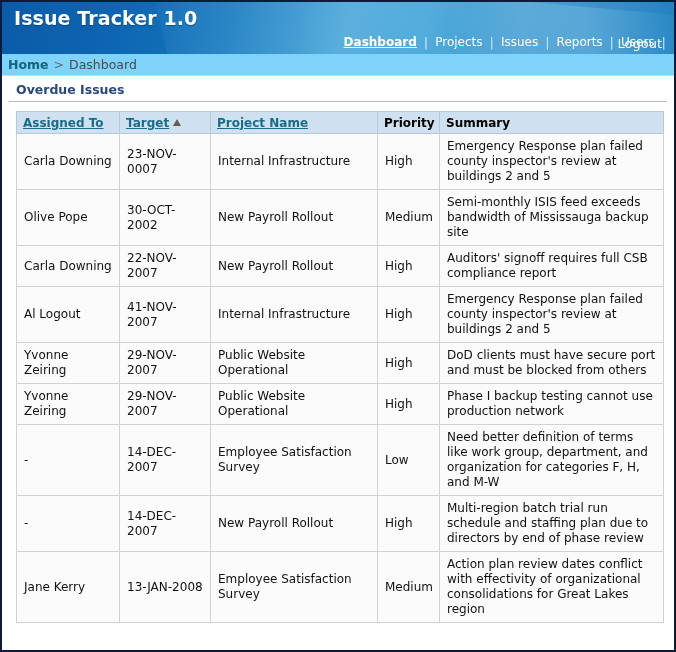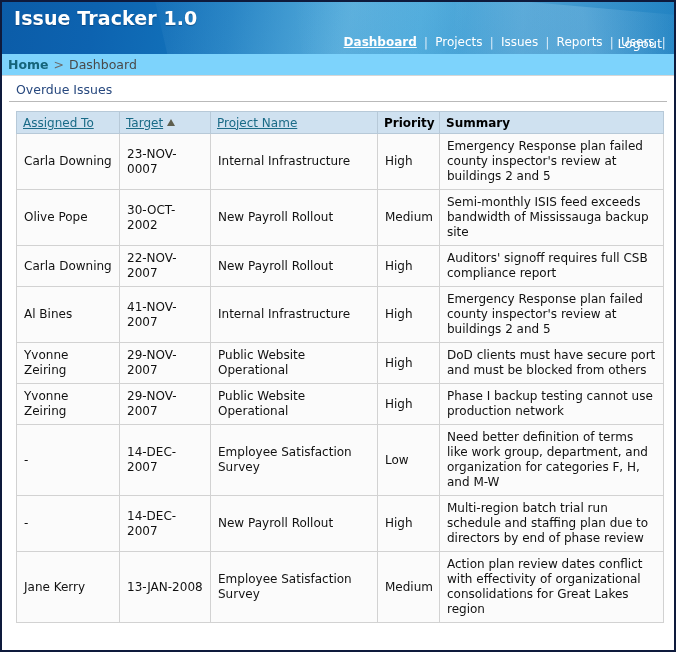--- a/index.html
+++ b/index.html
@@ -139,21 +139,21 @@
     font-size: 12.5px;
   }
 
   
   .section {
     padding: 6px 7px 0 7px;
   }
   .section-title {
     color: #27487e;
     font-size: 12.5px;
-    font-weight: normal;
+    font-weight: bold;
     padding: 0 0 4px 7px;
     border-bottom: 1px solid #b9b9b9;
   }
 
   
   .table-wrap {
     padding: 9px 13px 0 14px;
   }
   table.issues {
     border-collapse: collapse;
@@ -170,21 +170,21 @@
     height: 19px;
     padding: 1px 6px;
     font-size: 12px;
     font-weight: bold;
     color: #000000;
     white-space: nowrap;
   }
   table.issues th a {
     color: #1a6b87;
     text-decoration: underline;
-    font-weight: normal;
+    font-weight: bold;
     font-size: 12px;
   }
   .sort-arrow {
     display: inline-block;
     margin-left: 4px;
     width: 0;
     height: 0;
     border-left: 4px solid transparent;
     border-right: 4px solid transparent;
     border-bottom: 7px solid #5e5e4e;
@@ -285,21 +285,21 @@
             <td>Semi-monthly ISIS feed exceeds bandwidth of Mississauga backup site</td>
           </tr>
           <tr>
             <td>Carla Downing</td>
             <td>22-NOV-2007</td>
             <td>New Payroll Rollout</td>
             <td>High</td>
             <td>Auditors' signoff requires full CSB compliance report</td>
           </tr>
           <tr>
-            <td>Al Bines</td>
+            <td>Al Logout</td>
             <td>41-NOV-2007</td>
             <td>Internal Infrastructure</td>
             <td>High</td>
             <td>Emergency Response plan failed county inspector's review at buildings 2 and 5</td>
           </tr>
           <tr>
             <td>Yvonne Zeiring</td>
             <td>29-NOV-2007</td>
             <td>Public Website Operational</td>
             <td>High</td>

